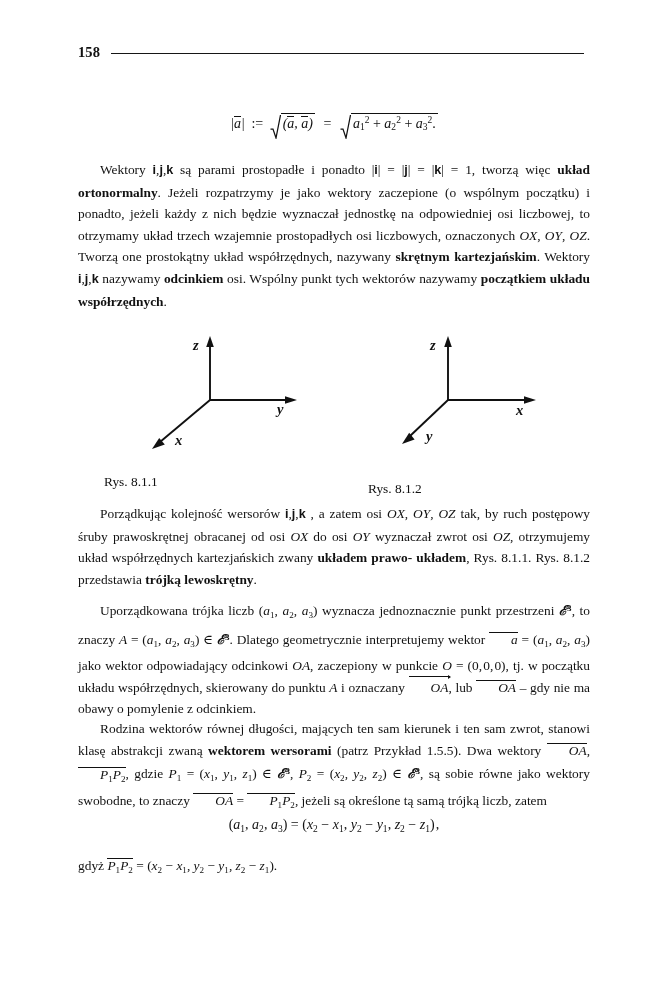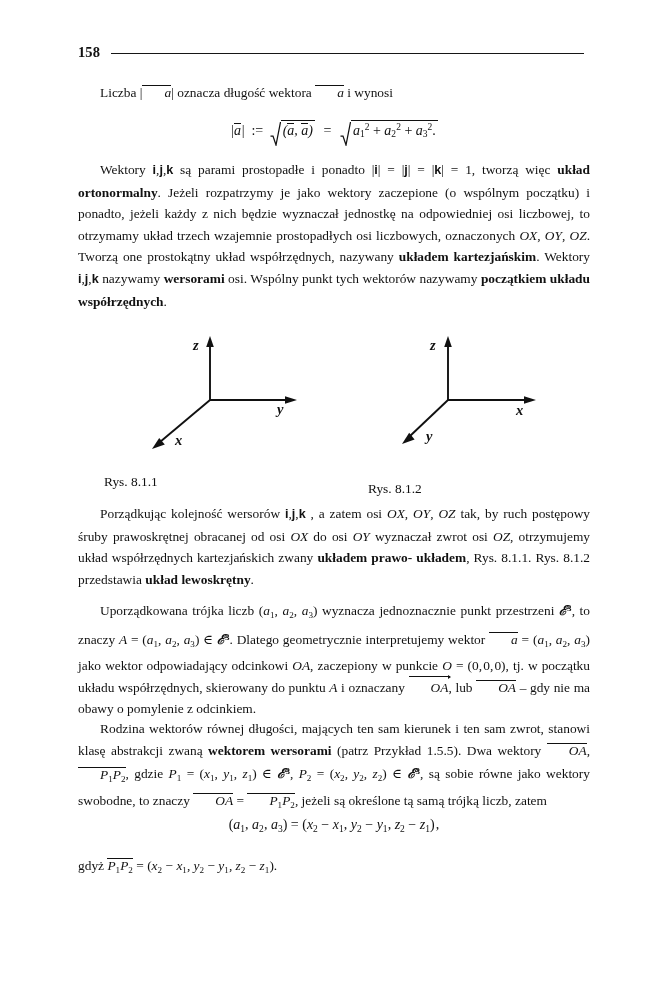--- a/index.html
+++ b/index.html
@@ -151,28 +151,22 @@
 </head>
 <body>
 
 <div class="page">
 
   <div class="header">
     <span class="folio">158</span>
     <span class="rule"></span>
   </div>
 
-  <div class="col" style="top:82px;">
-    <p class="tx indent">
-      Liczba |<span class="mi ovl">a</span>| oznacza długość wektora
-      <span class="mi ovl">a</span> i wynosi
-    </p>
-  </div>
-
-  <div class="col eq" style="top:113px;margin-top:7px;">
+
+  <div class="col eq" style="top:113px;">
     <span class="nw">
       <span class="mi">|</span><span class="mi ovl">a</span><span class="mi">|</span>
       <span style="margin:0 3px;">:=</span>
       <span class="radical">
         <span class="tick">
             <svg width="11" height="26" viewBox="0 0 11 26">
               <path d="M0.5 16 L3 16 L6 25 L10.5 2" fill="none" stroke="#111" stroke-width="1.25"></path>
             </svg>
           </span>
         <span class="rad-body"><span class="mi">(</span><span class="mi ovl">a</span><span class="mi">,</span>&nbsp;<span class="mi ovl">a</span><span class="mi">)</span></span>
@@ -190,21 +184,21 @@
   </div>
 
   <div class="col" style="top:159px;">
     <p class="tx indent">
       Wektory <span class="mb">i</span>,<span class="mb">j</span>,<span class="mb">k</span> są parami prostopadłe i ponadto
       |<span class="mb">i</span>| = |<span class="mb">j</span>| = |<span class="mb">k</span>| = 1, tworzą więc
       <span class="b">układ ortonormalny</span>. Jeżeli rozpatrzymy je jako wektory zaczepione (o wspólnym
       początku) i ponadto, jeżeli każdy z nich będzie wyznaczał jednostkę na odpowiedniej
       osi liczbowej, to otrzymamy układ trzech wzajemnie prostopadłych osi liczbowych,
       oznaczonych <span class="mi">OX</span>, <span class="mi">OY</span>, <span class="mi">OZ</span>. Tworzą one prostokątny układ współrzędnych, nazywany
-      <span class="b">układem kartezjańskim</span>. Wektory <span class="mb">i</span>,<span class="mb">j</span>,<span class="mb">k</span> nazywamy <span class="b">wersorami</span> osi. Wspólny punkt
+      <span class="b">skrętnym kartezjańskim</span>. Wektory <span class="mb">i</span>,<span class="mb">j</span>,<span class="mb">k</span> nazywamy <span class="b">odcinkiem</span> osi. Wspólny punkt
       tych wektorów nazywamy <span class="b">początkiem układu współrzędnych</span>.
     </p>
   </div>
 
   <div class="figwrap" style="top:332px; height:160px;">
 
     <div class="fig" style="left:66px; top:0;">
       <svg width="210" height="135" viewBox="0 0 210 135">
 
         <line x1="66" y1="68" x2="66" y2="13" stroke="#111" stroke-width="1.9"></line>
@@ -240,21 +234,21 @@
 
     <span class="caption" style="left:26px; top:142px;">Rys. 8.1.1</span>
     <span class="caption" style="left:290px; top:142px;margin-top:7px;">Rys. 8.1.2</span>
   </div>
 
   <div class="col" style="top:503px;">
     <p class="tx indent">
       Porządkując kolejność wersorów <span class="mb">i</span>,<span class="mb">j</span>,<span class="mb">k</span> , a zatem osi <span class="mi">OX</span>, <span class="mi">OY</span>, <span class="mi">OZ</span> tak, by ruch
       postępowy śruby prawoskrętnej obracanej od osi <span class="mi">OX</span> do osi <span class="mi">OY</span> wyznaczał zwrot
       osi <span class="mi">OZ</span>, otrzymujemy układ współrzędnych kartezjańskich zwany <span class="b">układem prawo-</span>
-      <span class="b">układem</span>, Rys. 8.1.1. Rys. 8.1.2 przedstawia <span class="b">układ lewoskrętny</span>.
+      <span class="b">układem</span>, Rys. 8.1.1. Rys. 8.1.2 przedstawia <span class="b">trójką lewoskrętny</span>.
     </p>
   </div>
 
   <div class="col" style="top:598px;">
     <p class="tx indent">
       Uporządkowana trójka liczb (<span class="mi">a</span><sub>1</sub>, <span class="mi">a</span><sub>2</sub>, <span class="mi">a</span><sub>3</sub>) wyznacza jednoznacznie punkt przestrzeni
       <span class="mi b">ℰ</span><sup class="b">3</sup>, to znaczy <span class="mi">A</span> = (<span class="mi">a</span><sub>1</sub>, <span class="mi">a</span><sub>2</sub>, <span class="mi">a</span><sub>3</sub>) ∈ <span class="mi b">ℰ</span><sup class="b">3</sup>. Dlatego geometrycznie interpretujemy wektor
       <span class="mi ovl">a</span> = (<span class="mi">a</span><sub>1</sub>, <span class="mi">a</span><sub>2</sub>, <span class="mi">a</span><sub>3</sub>) jako wektor odpowiadający odcinkowi <span class="mi">OA</span>, zaczepiony w punkcie <span class="mi">O</span> =
       (0, 0, 0), tj. w początku układu współrzędnych, skierowany do punktu <span class="mi">A</span> i oznaczany
       <span class="mi vecarr"><span class="bar"></span>OA</span>, lub <span class="mi ovl">OA</span> – gdy nie ma obawy o pomylenie z odcinkiem.

